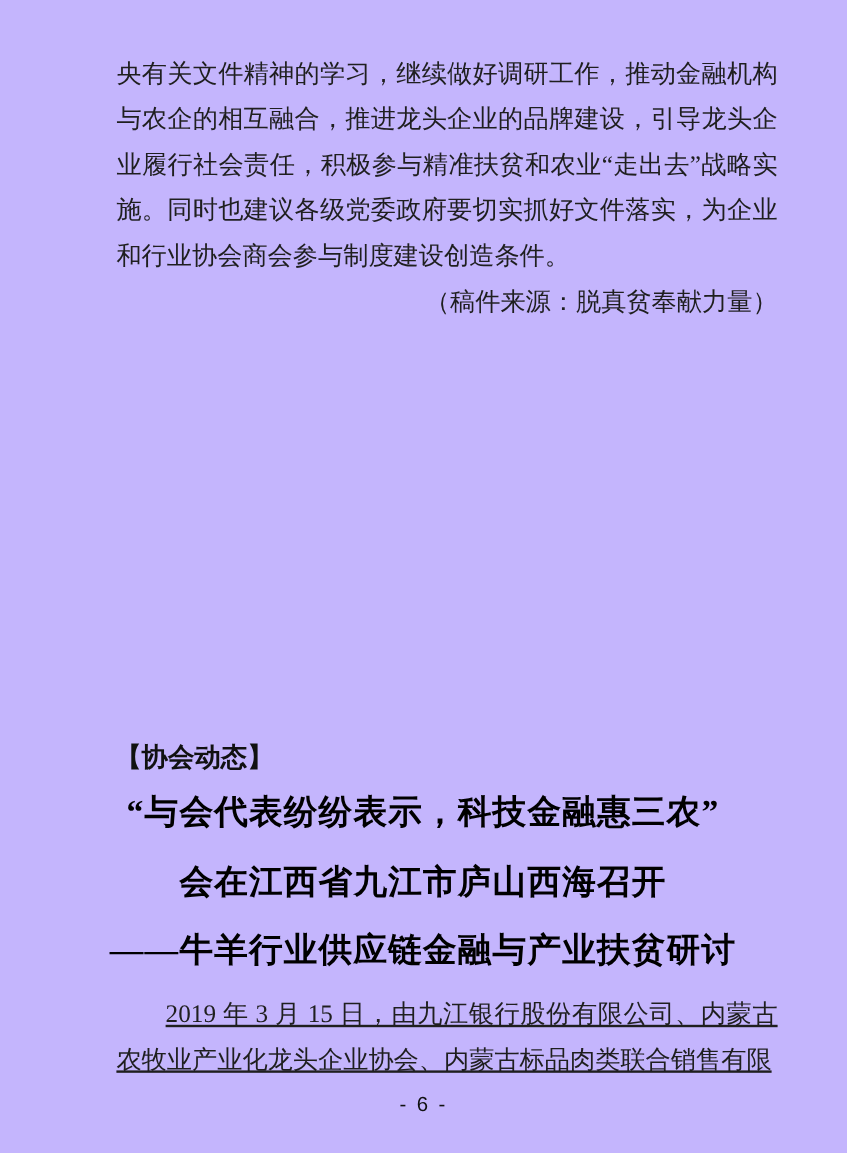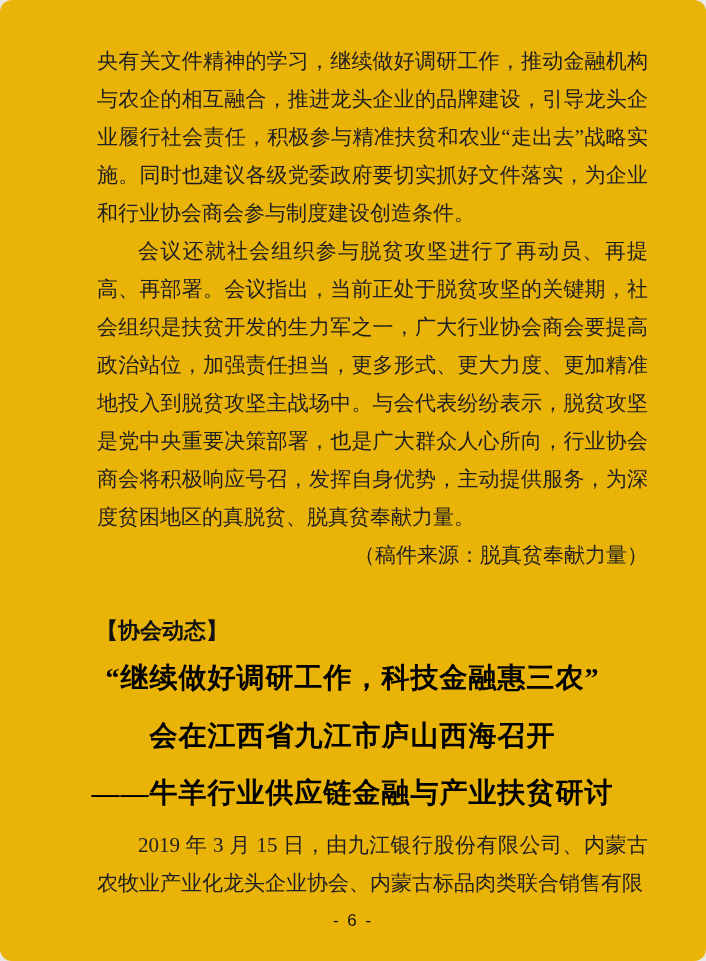--- a/index.html
+++ b/index.html
@@ -5,25 +5,24 @@
   html, body {
     margin: 0;
     padding: 0;
     background: #e8e8e8;
   }
   .page {
     position: relative;
     width: 706px;
     height: 961px;
     margin: 0 auto;
-    background: #eab308;
+    background: #c4b5fd;
     overflow: hidden;
     font-family: "Liberation Serif", "DejaVu Serif", serif;
     color: #1f1f1f;
-    border-radius: 12px;
   }
   
   .body-block {
     position: absolute;
     left: 97px;
     top: 42px;
     width: 551px;
     font-size: 21px;
     line-height: 38px;
     text-align: justify;
@@ -68,20 +67,21 @@
     top: 826px;
     width: 551px;
     font-size: 21px;
     line-height: 38px;
     text-align: justify;
     text-justify: inter-ideograph;
   }
   .para3-block p {
     margin: 0;
     text-indent: 41px;
+    text-decoration: underline;
   }
   .footer-pagenum {
     position: absolute;
     left: 0;
     top: 911px;
     width: 706px;
     text-align: center;
     font-family: "Liberation Sans", "DejaVu Sans", sans-serif;
     font-size: 17px;
     line-height: 20px;
@@ -89,28 +89,27 @@
     letter-spacing: 2px;
   }
 </style>
 </head>
 <body>
 
 <div class="page">
 
   <div class="body-block">
     <p>央有关文件精神的学习，继续做好调研工作，推动金融机构与农企的相互融合，推进龙头企业的品牌建设，引导龙头企业履行社会责任，积极参与精准扶贫和农业“走出去”战略实施。同时也建议各级党委政府要切实抓好文件落实，为企业和行业协会商会参与制度建设创造条件。</p>
-    <p class="para-indent">会议还就社会组织参与脱贫攻坚进行了再动员、再提高、再部署。会议指出，当前正处于脱贫攻坚的关键期，社会组织是扶贫开发的生力军之一，广大行业协会商会要提高政治站位，加强责任担当，更多形式、更大力度、更加精准地投入到脱贫攻坚主战场中。与会代表纷纷表示，脱贫攻坚是党中央重要决策部署，也是广大群众人心所向，行业协会商会将积极响应号召，发挥自身优势，主动提供服务，为深度贫困地区的真脱贫、脱真贫奉献力量。</p>
     <p class="source-line">（稿件来源：脱真贫奉献力量）</p>
   </div>
 
   <div class="section-label">【协会动态】</div>
 
   <div class="title-block">
-    <div>“继续做好调研工作，科技金融惠三农”</div>
+    <div>“与会代表纷纷表示，科技金融惠三农”</div>
     <div>会在江西省九江市庐山西海召开</div>
     <div>——牛羊行业供应链金融与产业扶贫研讨</div>
   </div>
 
   <div class="para3-block">
     <p>2019 年 3 月 15 日，由九江银行股份有限公司、内蒙古农牧业产业化龙头企业协会、内蒙古标品肉类联合销售有限</p>
   </div>
 
   <div class="footer-pagenum">- 6 -</div>
 

